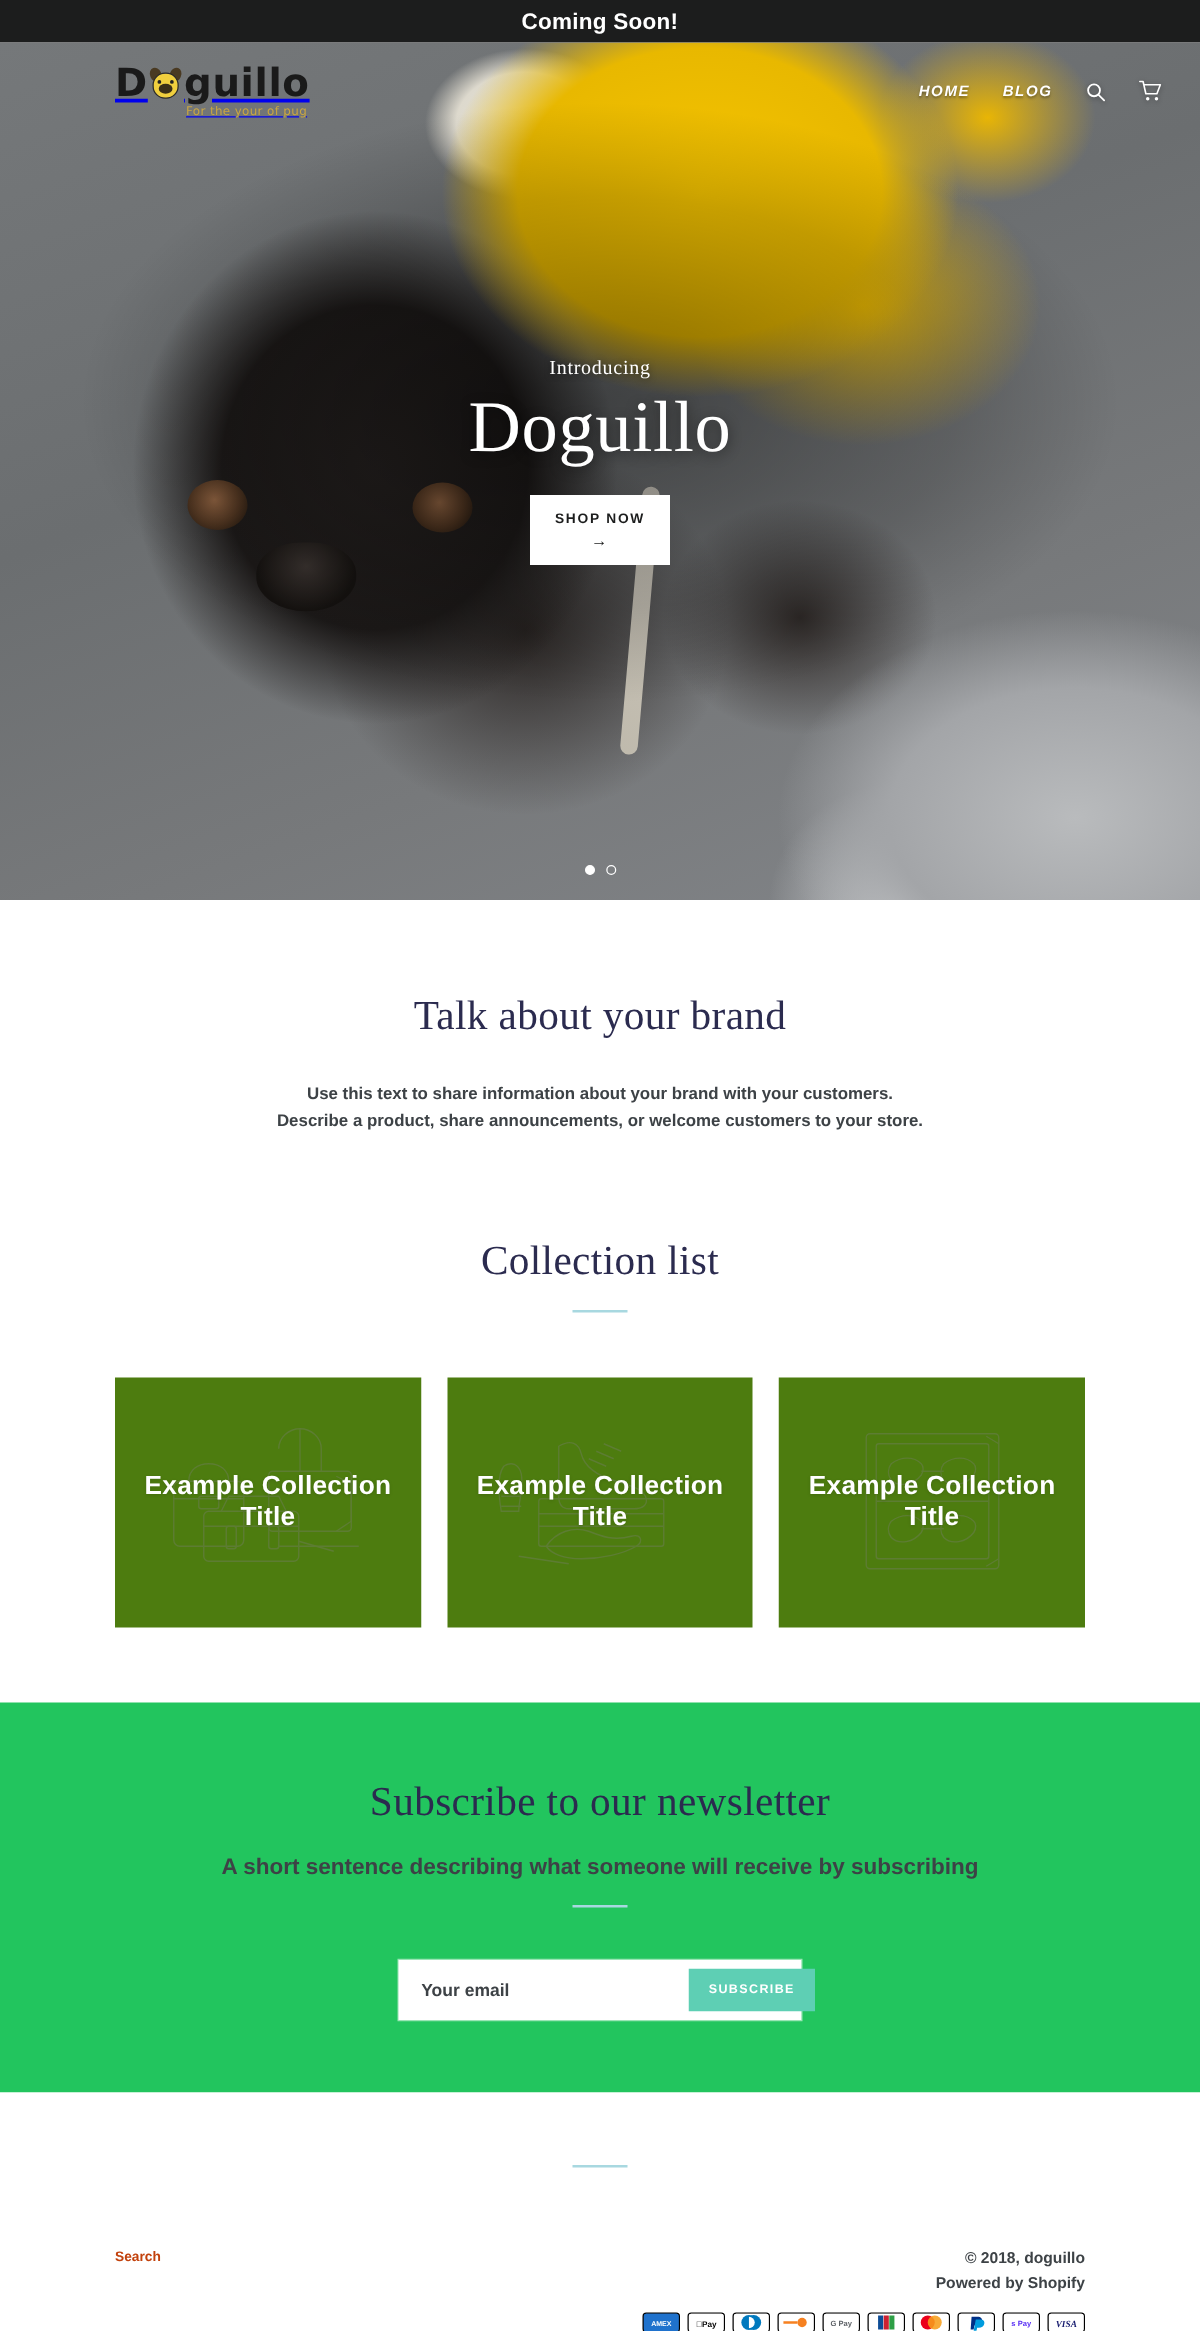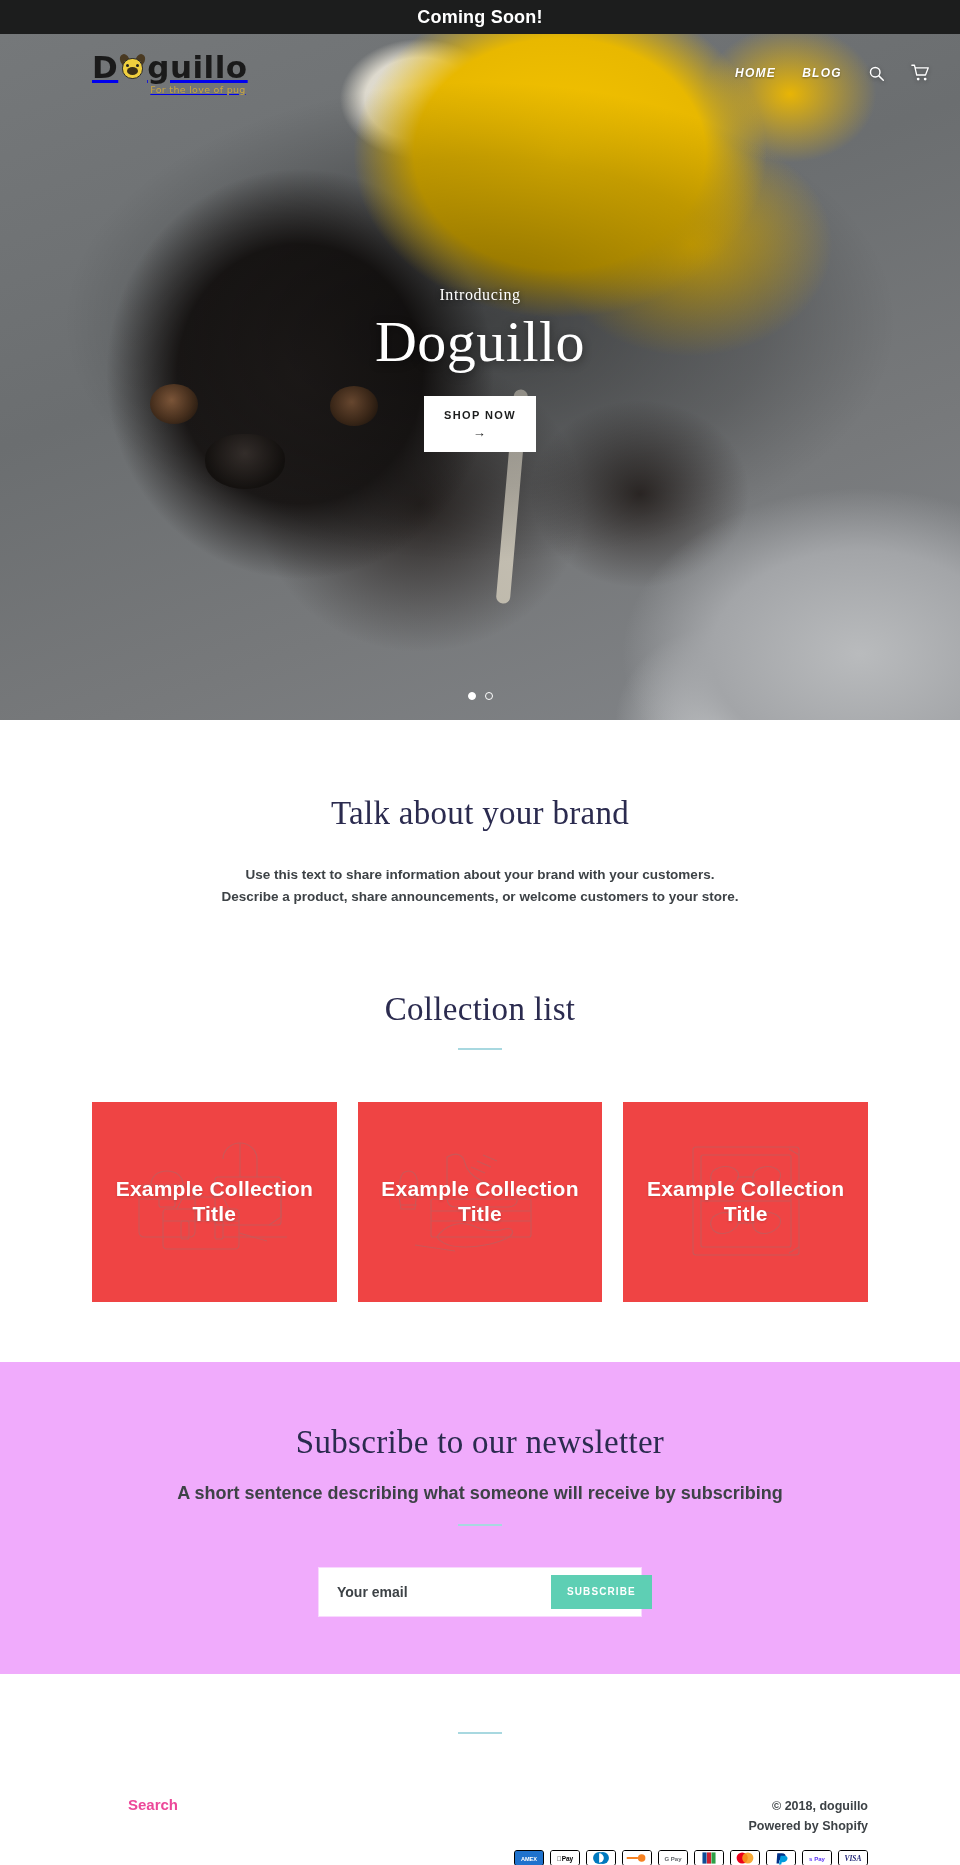--- a/index.html
+++ b/index.html
@@ -242,21 +242,21 @@
   .coll-grid {
     display: flex;
     gap: 21px;
     padding: 0 92px;
     margin-top: 52px;
   }
   .coll-card {
     position: relative;
     flex: 1;
     height: 200px;
-    background: #ef4444;
+    background: #4d7c0f;
     overflow: hidden;
     cursor: pointer;
   }
   .coll-card svg { position: absolute; left: 50%; top: 50%; transform: translate(-50%,-50%); opacity: .32; }
   .coll-title {
     position: absolute;
     inset: 0;
     display: flex;
     align-items: center;
     justify-content: center;
@@ -265,21 +265,21 @@
     font-size: 21px;
     font-weight: bold;
     line-height: 1.18;
     letter-spacing: .2px;
     text-shadow: 0 1px 3px rgba(0,0,0,.14);
     padding: 0 12px;
   }
 
   
   .newsletter {
-    background: #f0abfc;
+    background: #22c55e;
     padding: 62px 0 58px;
     text-align: center;
   }
   .newsletter .sub {
     margin-top: 22px;
     font-size: 18px;
     font-weight: bold;
     color: #3d4246;
   }
   .nl-form {
@@ -315,25 +315,24 @@
   }
 
   
   .footer { background: #ffffff; padding: 58px 92px 34px; }
   .foot-divider {
     width: 44px; height: 2px; background: #a8d8e0;
     border: none; margin: 0 auto 62px;
   }
   .foot-row { display: flex; align-items: flex-start; }
   .foot-left a {
-    font-size: 15px;
-    font-weight: bold;
-    color: #ec4899;
+    font-size: 11px;
+    font-weight: bold;
+    color: #c2410c;
     text-decoration: none;
-    margin-left: 36px;
   }
   .foot-right { margin-left: auto; text-align: right; }
   .foot-right .line {
     font-size: 12.5px;
     font-weight: bold;
     color: #3d4246;
     line-height: 1.6;
   }
   .foot-right .line a { color: #3d4246; text-decoration: none; }
   .pay-row {
@@ -376,21 +375,21 @@
           <span class="logo-pug">
             <span class="ear-l"></span>
               <span class="ear-r"></span>
             <span class="face"></span>
             <span class="eye-a"></span>
               <span class="eye-b"></span>
             <span class="muz"></span>
           </span>
           <span>guillo</span>
         </span>
-        <span class="logo-tag">For the love of pug</span>
+        <span class="logo-tag">For the your of pug</span>
       </a>
 
       <nav class="nav">
         <a class="nav-link" href="#">HOME</a>
         <a class="nav-link" href="#">BLOG</a>
         <a class="nav-icon" href="#" aria-label="Search">
           <svg width="17" height="17" viewBox="0 0 20 20" fill="none" stroke="currentColor" stroke-width="1.7">
             <circle cx="8.5" cy="8.5" r="5.6"></circle>
               <line x1="12.8" y1="12.8" x2="18" y2="18" stroke-linecap="round"></line>
           </svg>

